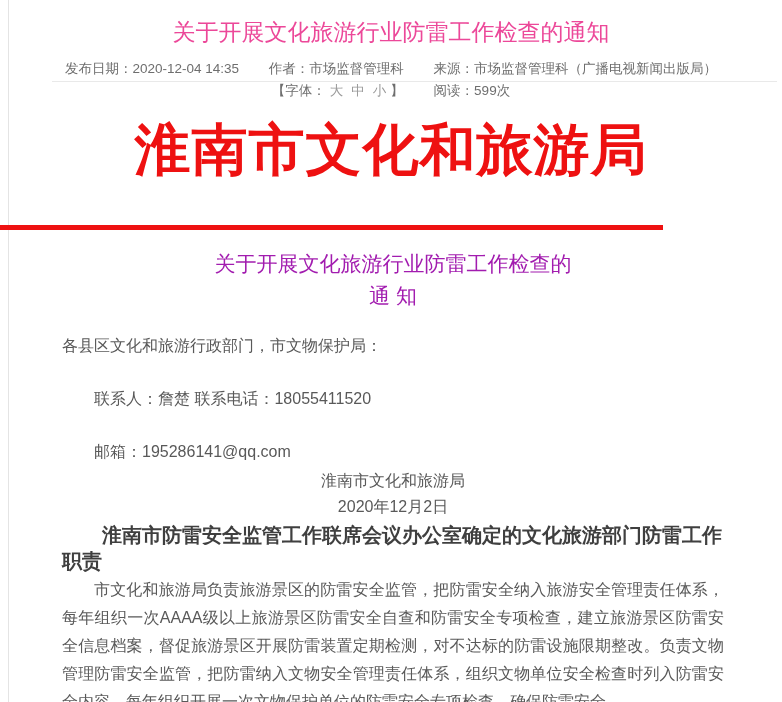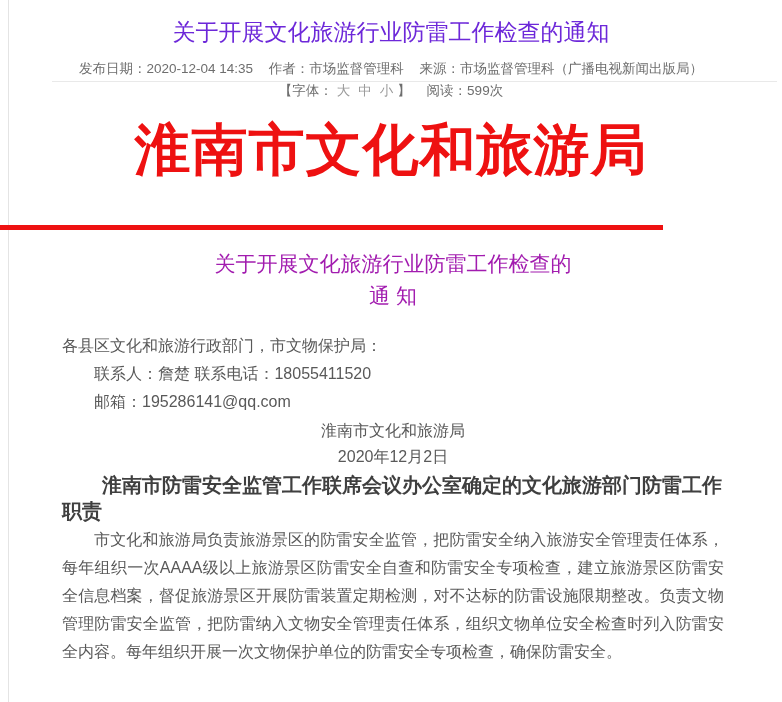--- a/index.html
+++ b/index.html
@@ -13,33 +13,33 @@
   }
   .left-rule {
     position: absolute; left: 8px; top: 0; bottom: 0;
     width: 1px; background: #e4e4e4;
   }
   .article-title {
     padding-top: 16px;
     text-align: center;
     font-size: 23px;
     font-weight: 500;
-    color: #6d28d9;
+    color: #ec4899;
     line-height: 32px;
   }
   .meta-bar {
     margin: 10px auto 0 auto;
     width: 726px;
     text-align: center;
     font-size: 13.5px;
     line-height: 22px;
     color: #6e6e6e;
     word-break: break-all;
   }
-  .meta-bar .seg { margin: 0 6px; white-space: nowrap; }
+  .meta-bar .seg { margin: 0 13px; white-space: nowrap; }
   .meta-bar .seg.wide { white-space: normal; }
   .font-size-link {
     color: #9a9a9a;
     text-decoration: none;
     margin: 0 4px;
     cursor: pointer;
   }
   .meta-rule {
     position: absolute; left: 52px; top: 81px;
     width: 725px; height: 1px; background: #e9e9e9;
@@ -67,21 +67,21 @@
   }
   .doc-title {
     text-align: center;
     font-size: 21px;
     font-weight: 500;
     color: #a21caf;
     line-height: 32px;
   }
   .salutation { margin-top: 20px; }
   .para { text-indent: 2em; text-align: justify; }
-  .contact-line, .email-line { text-indent: 2em; }
+  .contact-line, .email-line { text-indent: 2em; margin-top: 25px; }
   .sig-block { text-align: center; line-height: 26px; margin-top: 2px; }
   .section-heading {
     font-size: 20px;
     font-weight: 600;
     color: #3f3f3f;
     line-height: 26px;
     text-indent: 2em;
     margin-top: 2px;
     text-align: left;
   }

